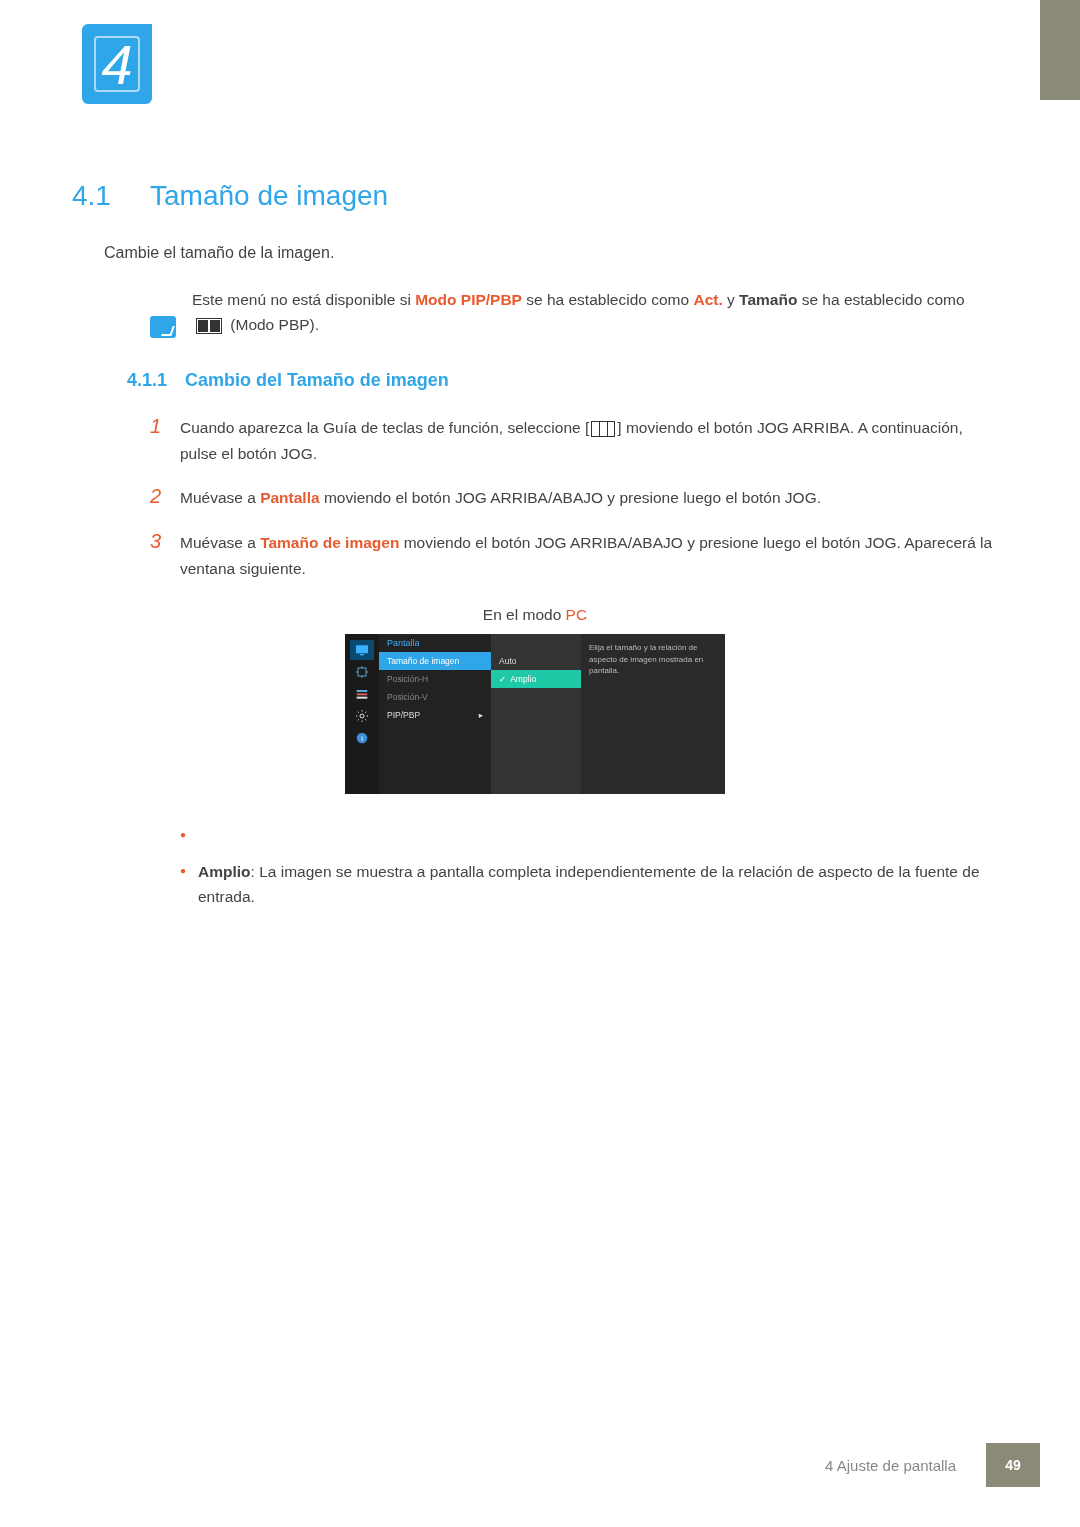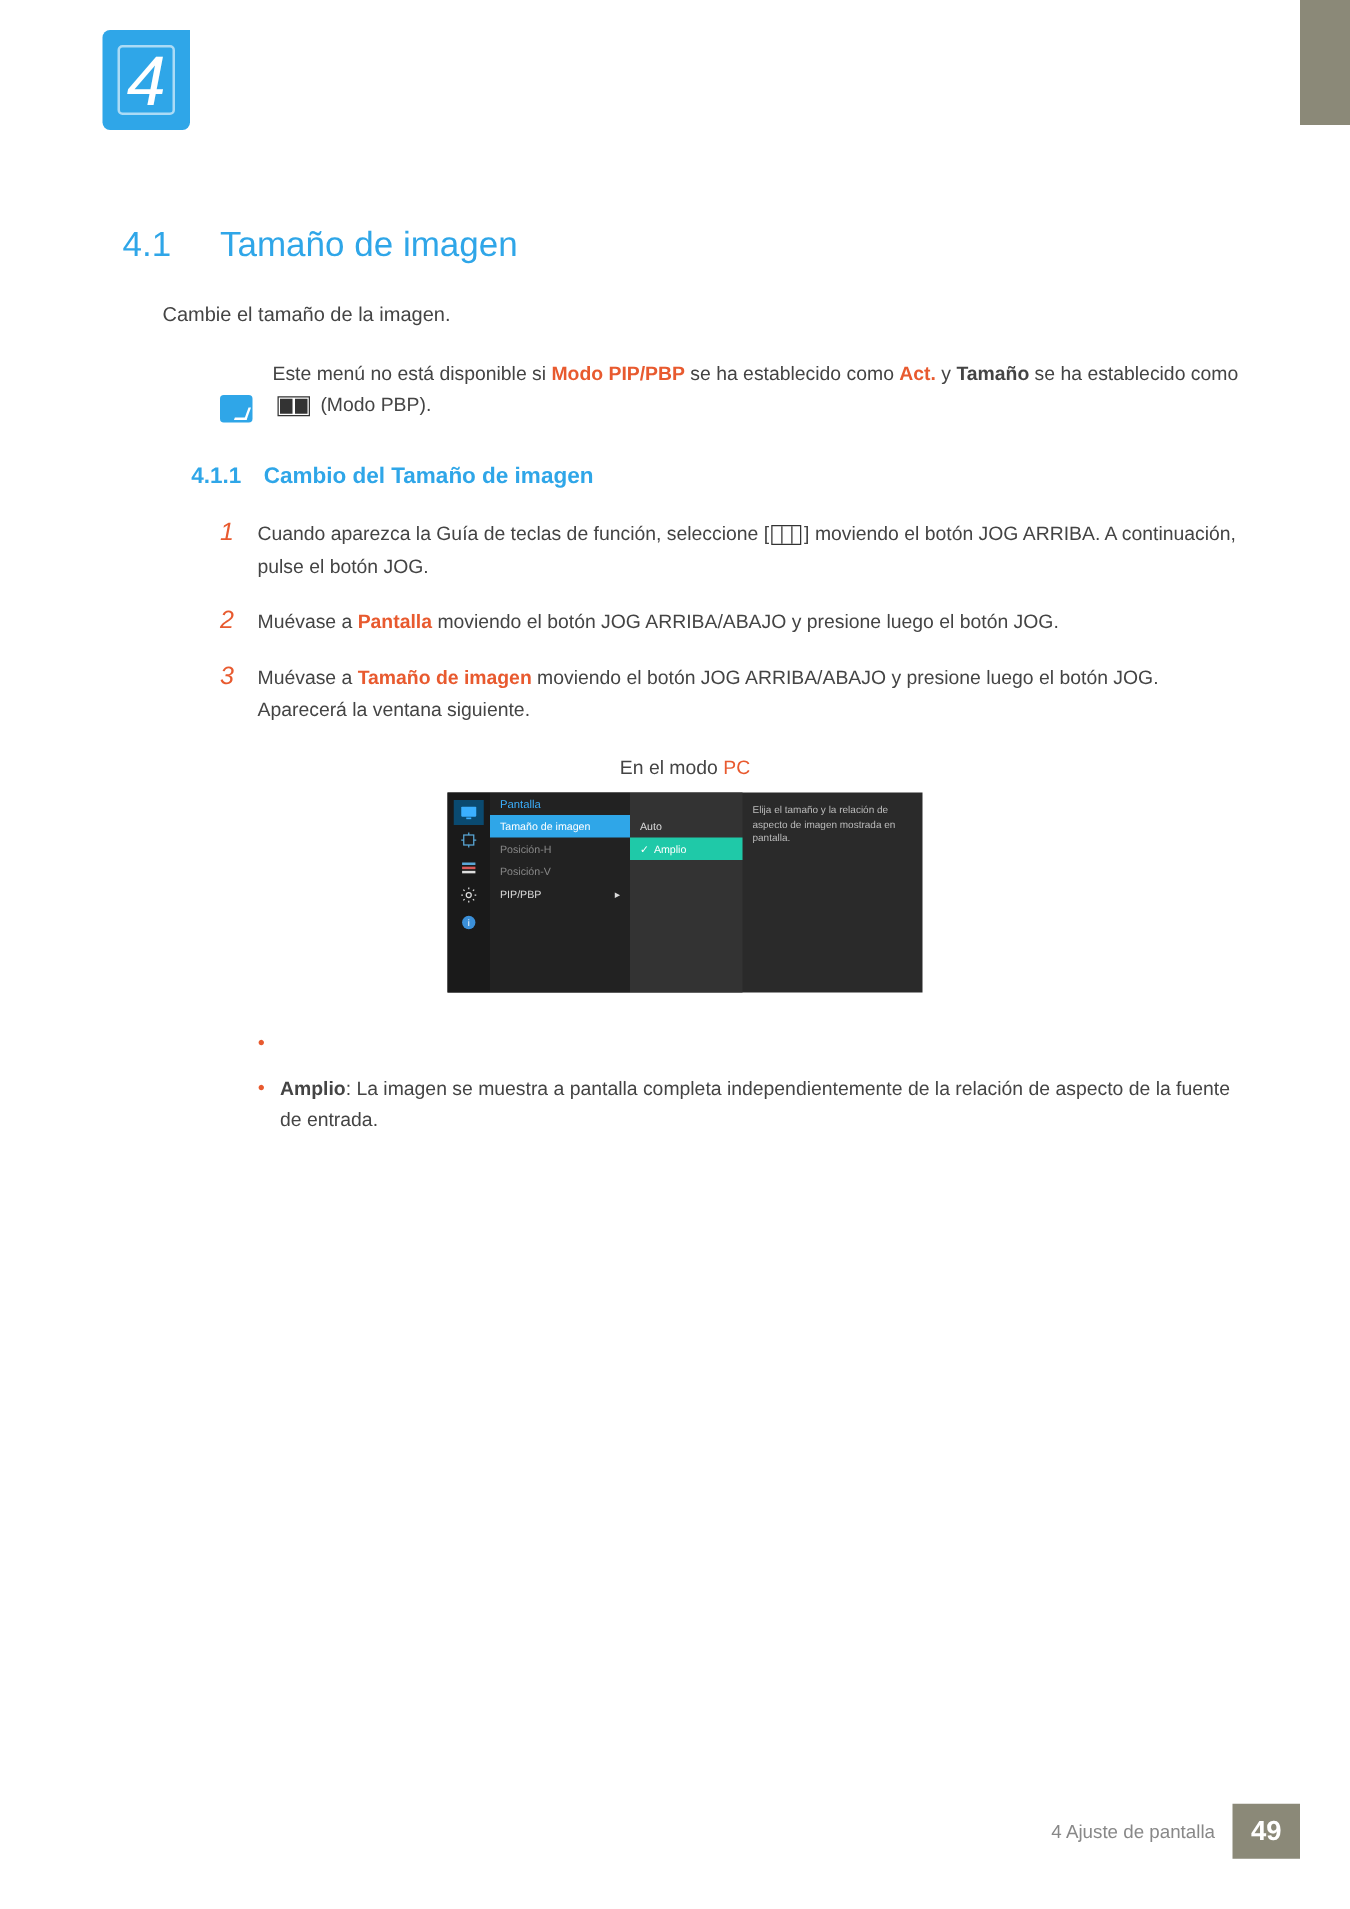--- a/index.html
+++ b/index.html
@@ -20,21 +20,21 @@
   }
   .chapter-tab::before {
     content: ""; position: absolute; top: 12px; left: 12px; right: 12px; bottom: 12px;
     border: 2px solid rgba(255,255,255,0.6); border-radius: 4px;
   }
   .chapter-number { color: #fff; font-size: 56px; font-style: italic; font-weight: 500; z-index: 1; }
   .chapter-title {
     position: absolute; top: 36px; left: 176px;
     font-size: 36px; color: #2fa6e8; font-weight: normal;
   }
-  .content { position: absolute; top: 180px; left: 98px; right: 82px; }
+  .content { position: absolute; top: 180px; left: 72px; right: 82px; }
   .section-row { display: flex; margin-bottom: 32px; }
   .section-num { color: #2fa6e8; font-size: 28px; width: 78px; }
   .section-title { color: #2fa6e8; font-size: 28px; }
   .intro-text { font-size: 16px; color: #444; margin-left: 32px; margin-bottom: 26px; }
   .note-box { display: flex; margin-left: 78px; margin-bottom: 32px; align-items: flex-end; }
   .note-icon {
     width: 26px; height: 22px; background: #2fa6e8; border-radius: 3px;
     margin-right: 16px; flex-shrink: 0; position: relative;
   }
   .note-icon::after {
@@ -82,24 +82,24 @@
   .osd-opt { padding: 4px 8px; color: #ddd; font-size: 8.5px; }
   .osd-opt.sel { background: #1fc9a8; color: #fff; }
   .osd-check { display: inline-block; margin-right: 4px; color: #fff; }
   .osd-desc { flex: 1; padding: 8px; color: #bbb; font-size: 8px; line-height: 1.4; }
 
   .bullet { display: flex; margin-left: 108px; margin-bottom: 14px; }
   .bullet-dot { width: 18px; color: #e85a2f; font-size: 10px; line-height: 22px; flex-shrink: 0; }
   .bullet-text { font-size: 15.5px; color: #444; line-height: 1.6; }
 
   .footer { position: absolute; bottom: 40px; right: 40px; display: flex; align-items: center; }
-  .footer-text { color: #888; font-size: 15px; margin-right: 14px; }
+  .footer-text { color: #888; font-size: 15px; margin-right: 30px; }
   .footer-box {
     background: #8b8978; color: #fff; width: 54px; height: 44px;
-    display: flex; align-items: center; justify-content: center; font-size: 22px; font-weight: bold;
+    display: flex; align-items: center; justify-content: center; font-size: 14px; font-weight: bold;
   }
 </style>
 </head>
 <body>
 
 <div class="page">
   <div class="top-sidebar"></div>
 
   <div class="chapter-tab">
     <span class="chapter-number">4</span>

